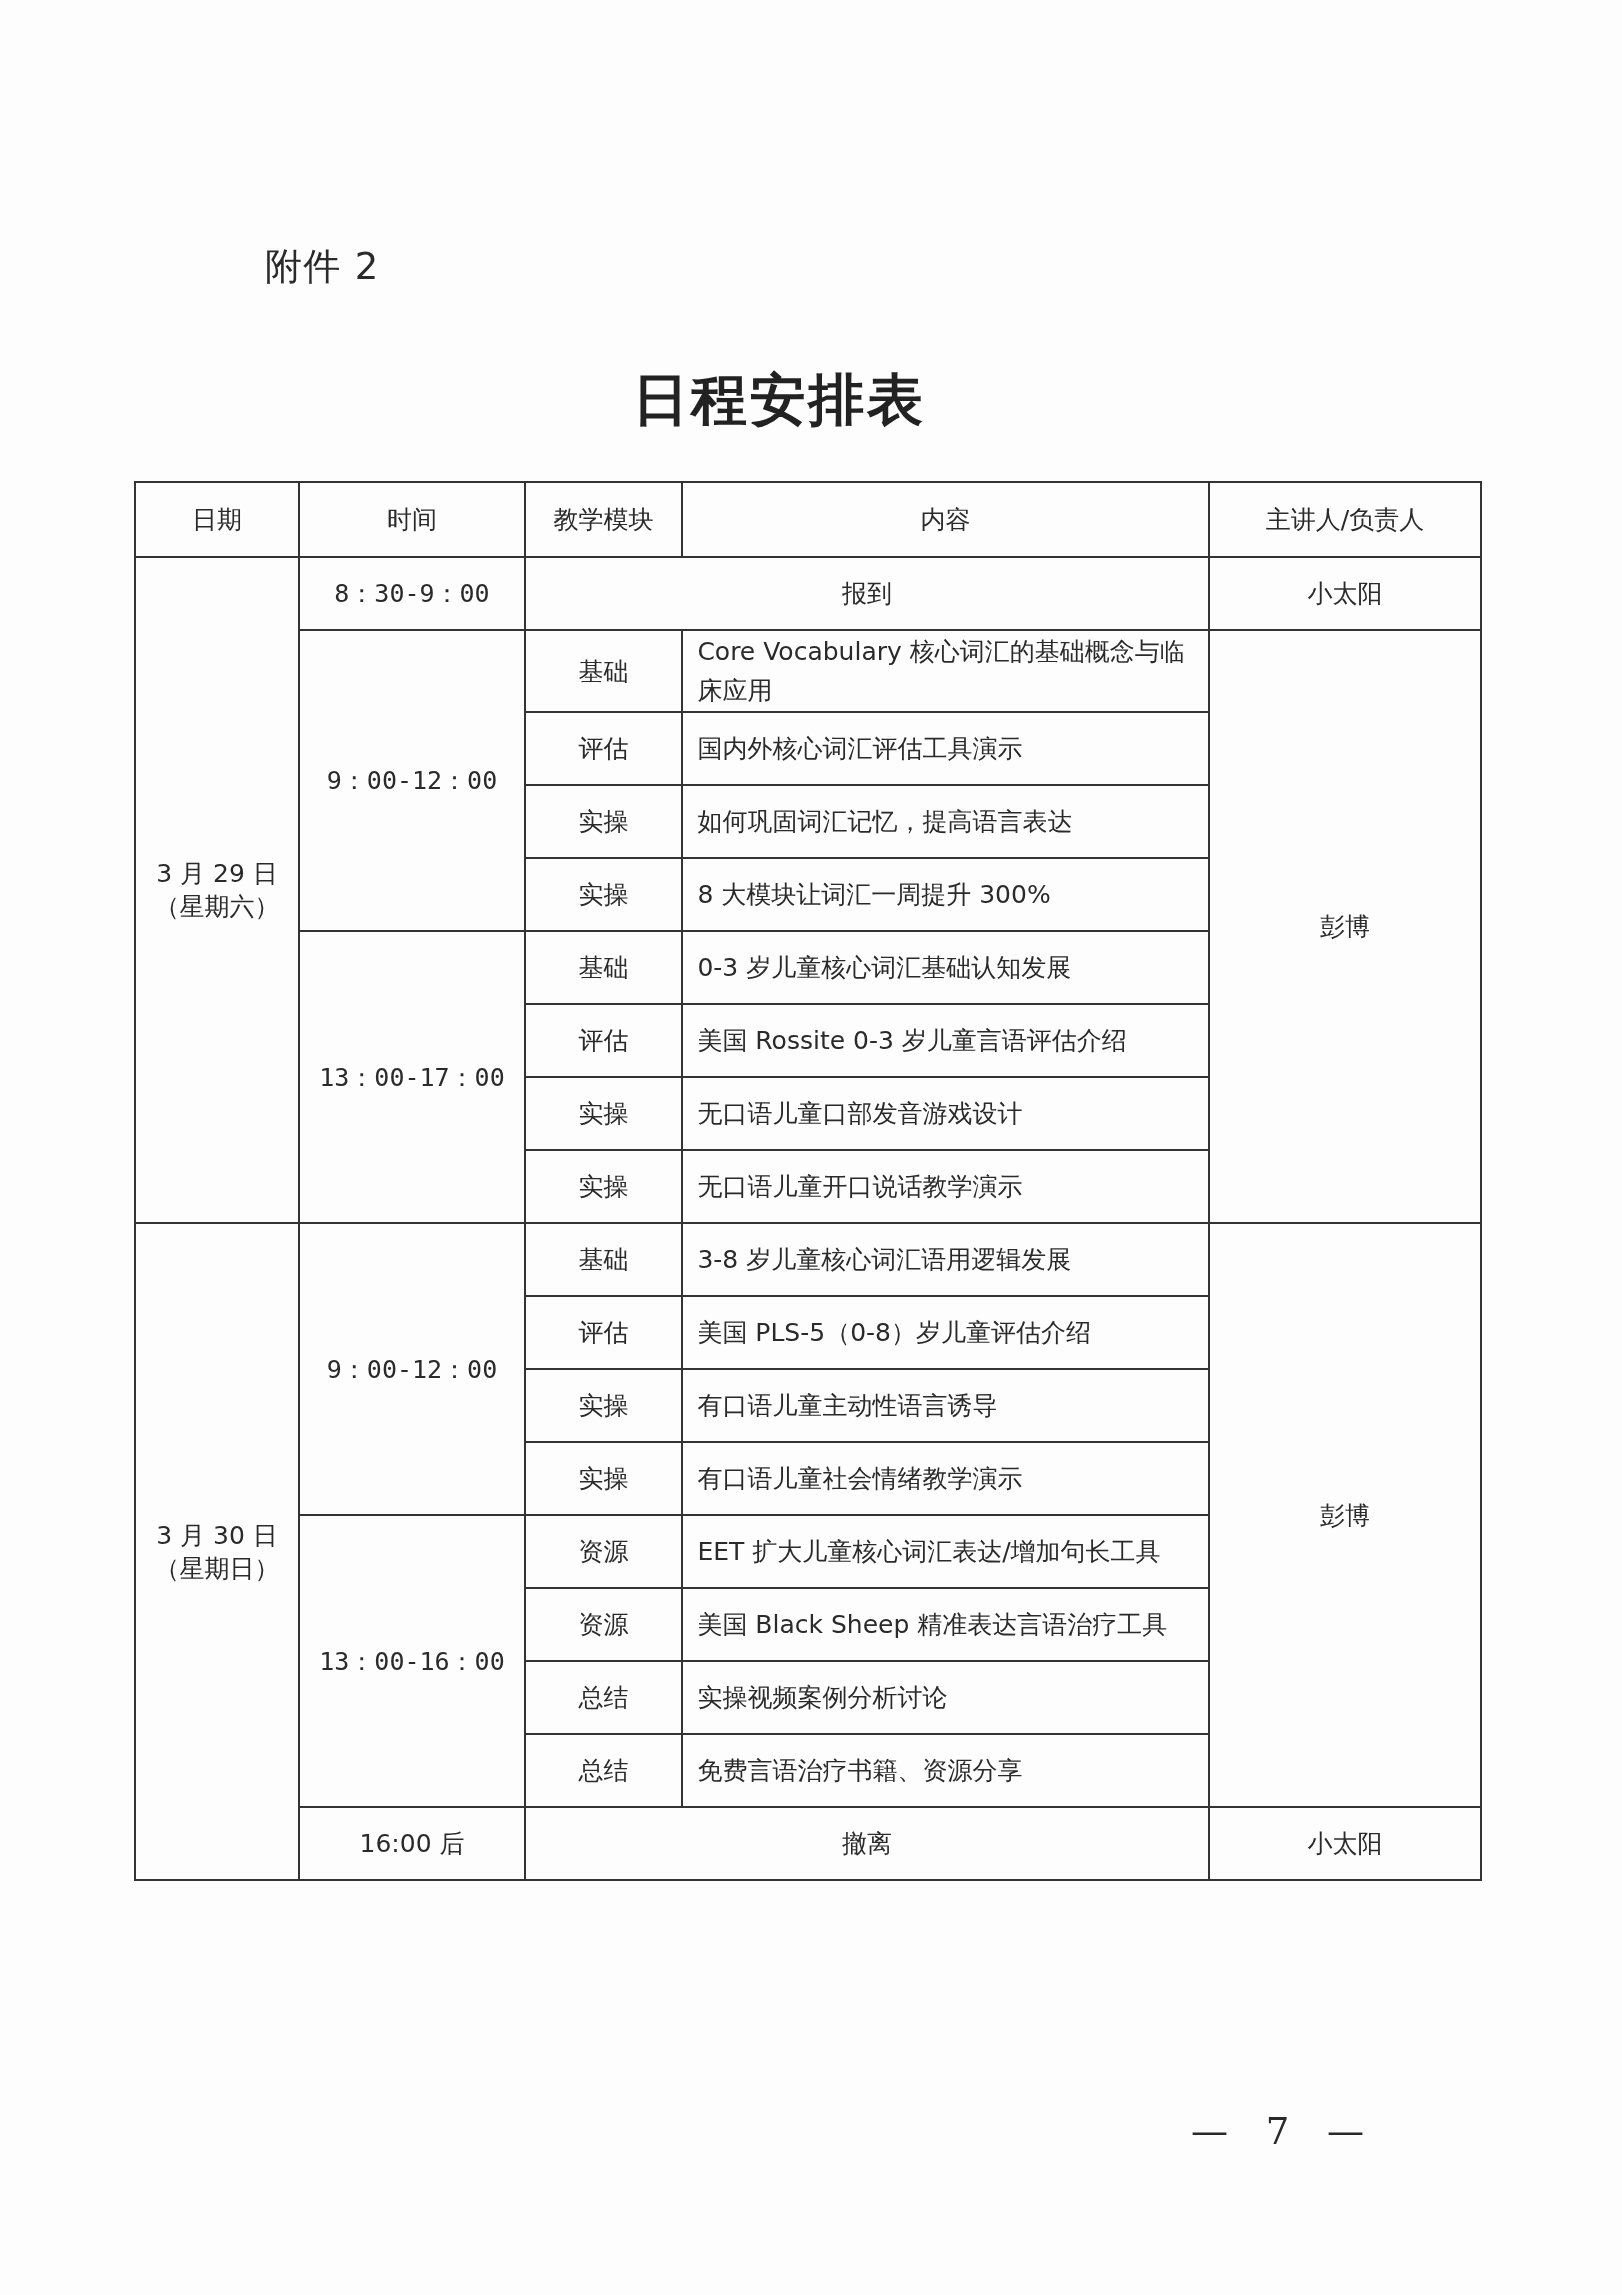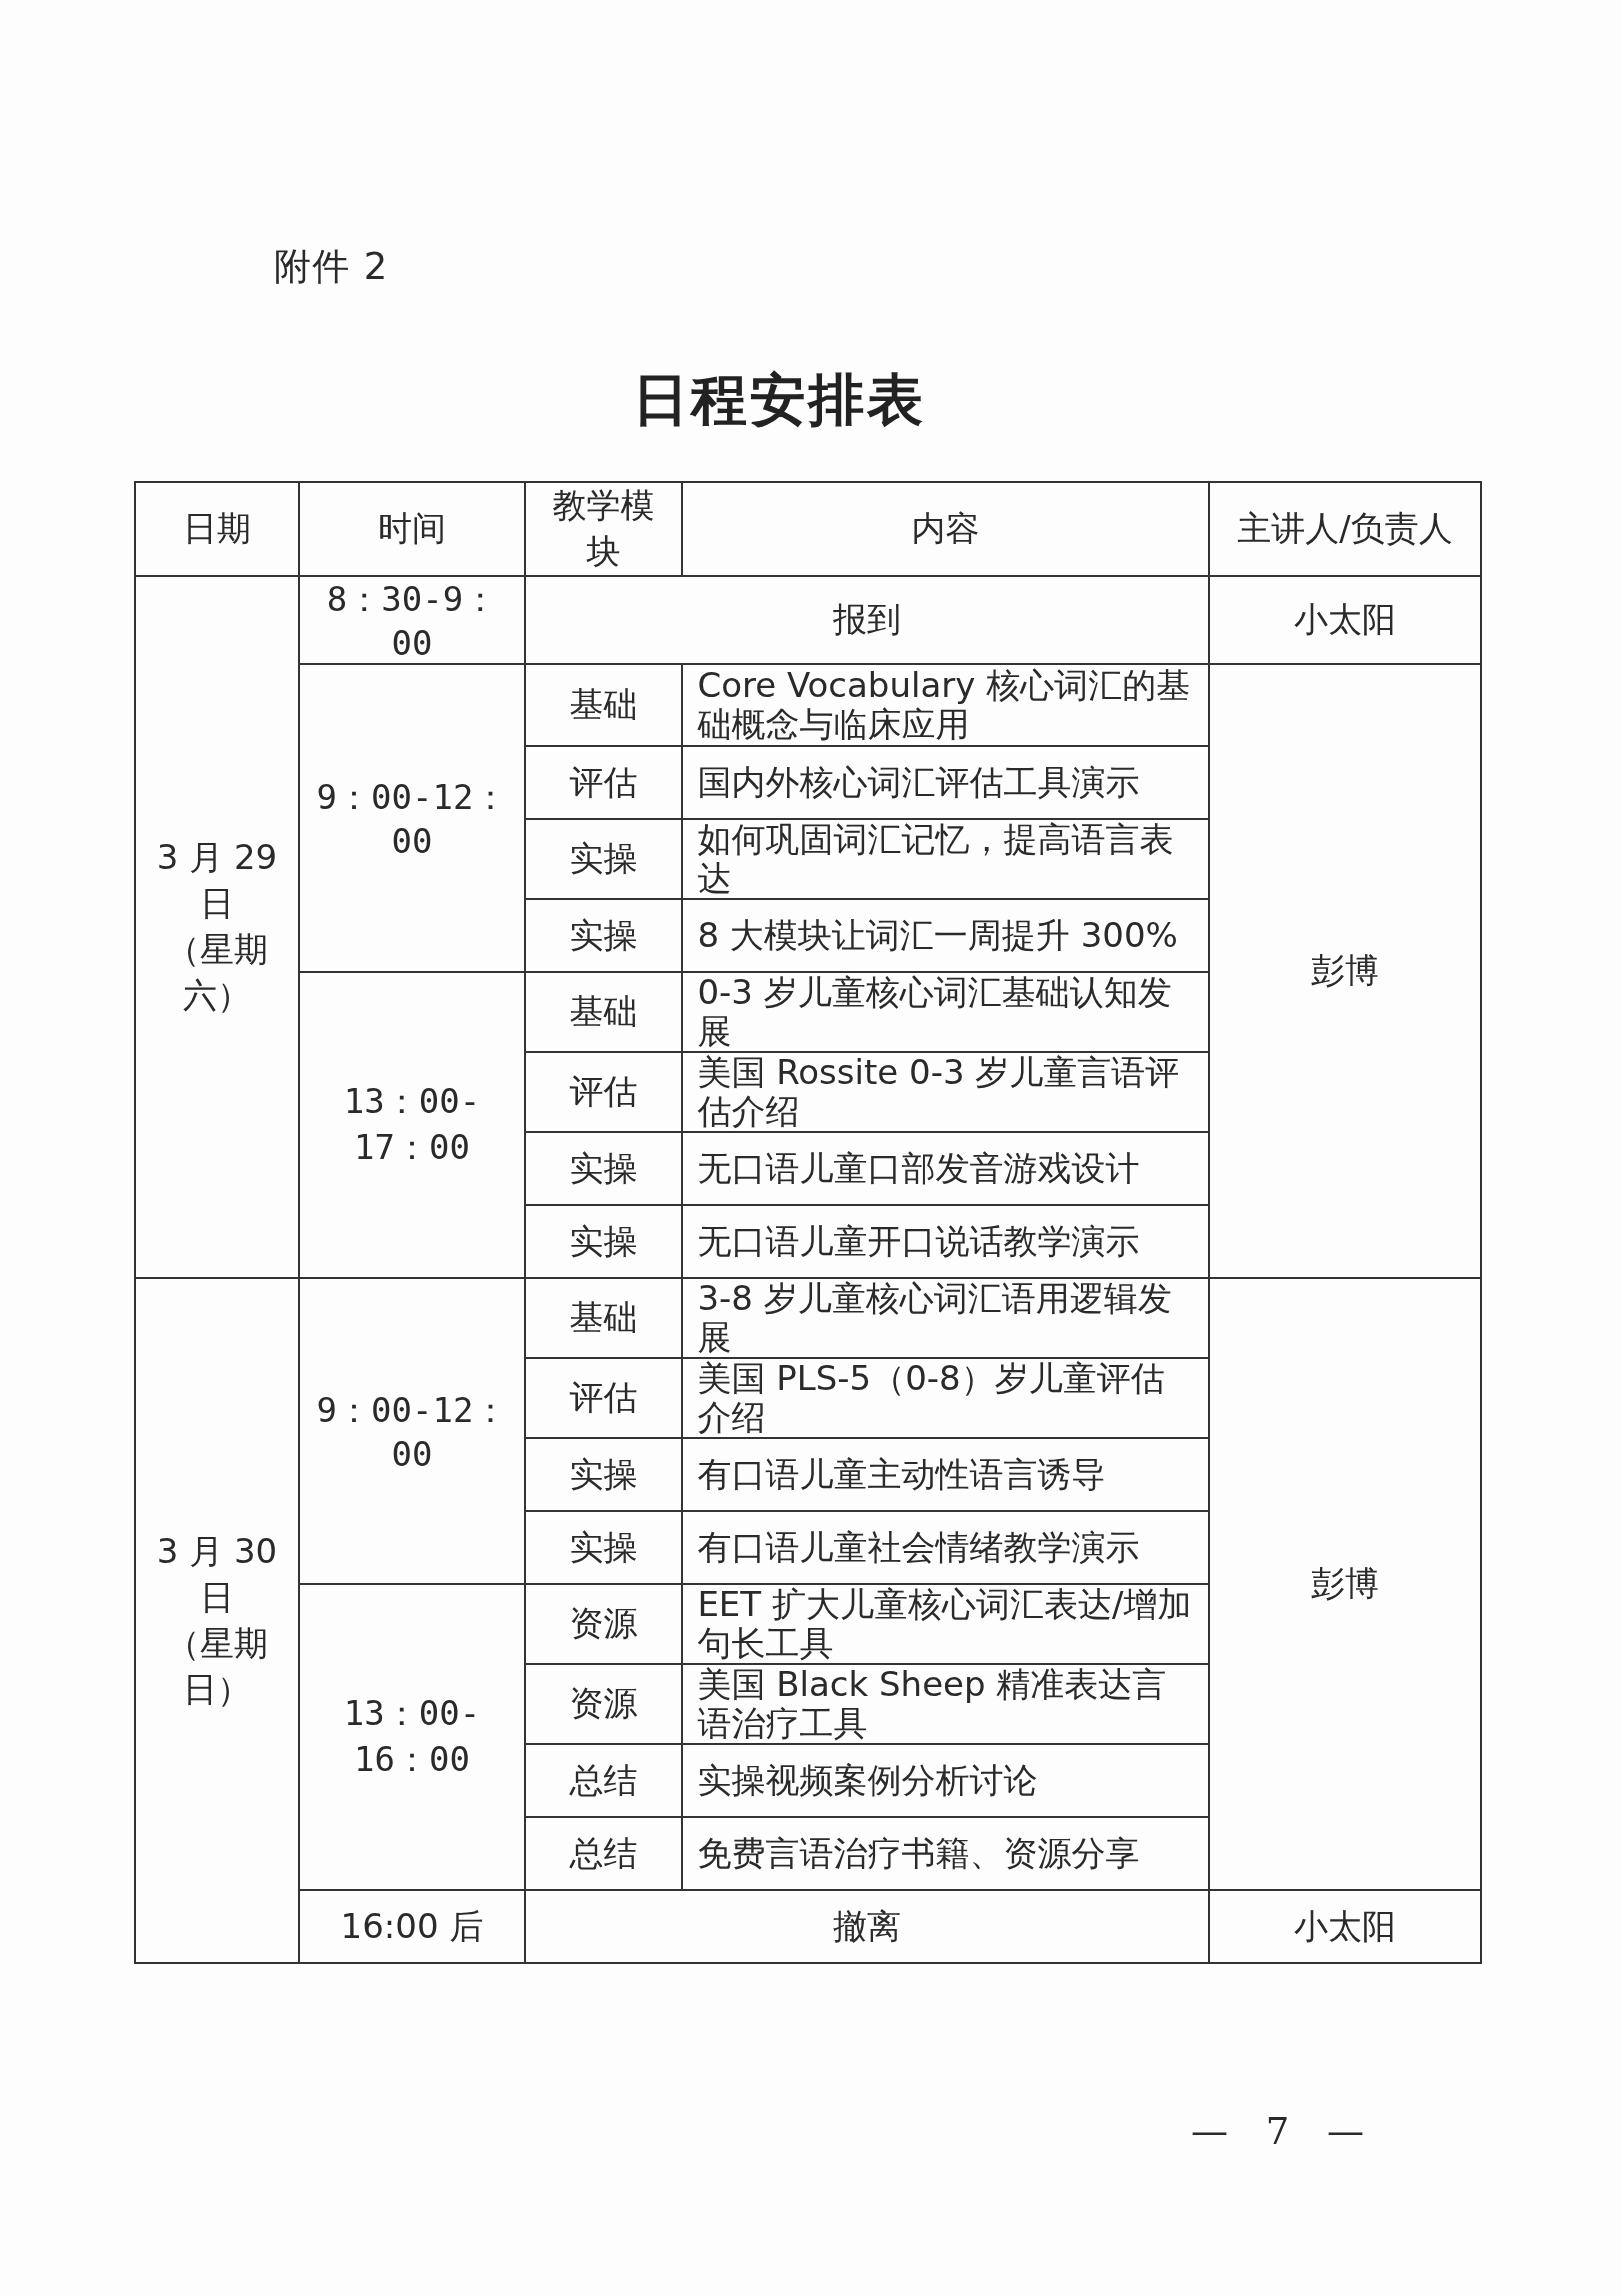--- a/index.html
+++ b/index.html
@@ -5,35 +5,35 @@
   html, body { margin: 0; padding: 0; }
   body {
     width: 1623px; height: 2295px;
     background: #fdfdfd;
     position: relative;
     font-family: "DejaVu Sans", "Liberation Sans", sans-serif;
     color: #2a2a2a;
     overflow: hidden;
   }
   .attachment {
-    position: absolute; left: 274px; top: 242px;
+    position: absolute; left: 265px; top: 242px;
     font-size: 37px; letter-spacing: 1.3px;
   }
   .title {
     position: absolute; left: 0; width: 1558px; top: 363px;
     text-align: center; font-size: 56px; font-weight: bold;
     font-family: "DejaVu Serif", "Liberation Serif", serif;
     letter-spacing: 2.6px; color: #222;
   }
   table.schedule {
     position: absolute; left: 134px; top: 481px;
     width: 1345px;
     border-collapse: collapse;
     table-layout: fixed;
-    font-size: 34px;
+    font-size: 25px;
   }
   table.schedule td, table.schedule th {
     border: 2px solid #333;
     padding: 0 11.8px;
     font-weight: normal;
     text-align: center;
     vertical-align: middle;
   }
   table.schedule th { height: 73px; }
   table.schedule tr.r td { height: 71px; }

